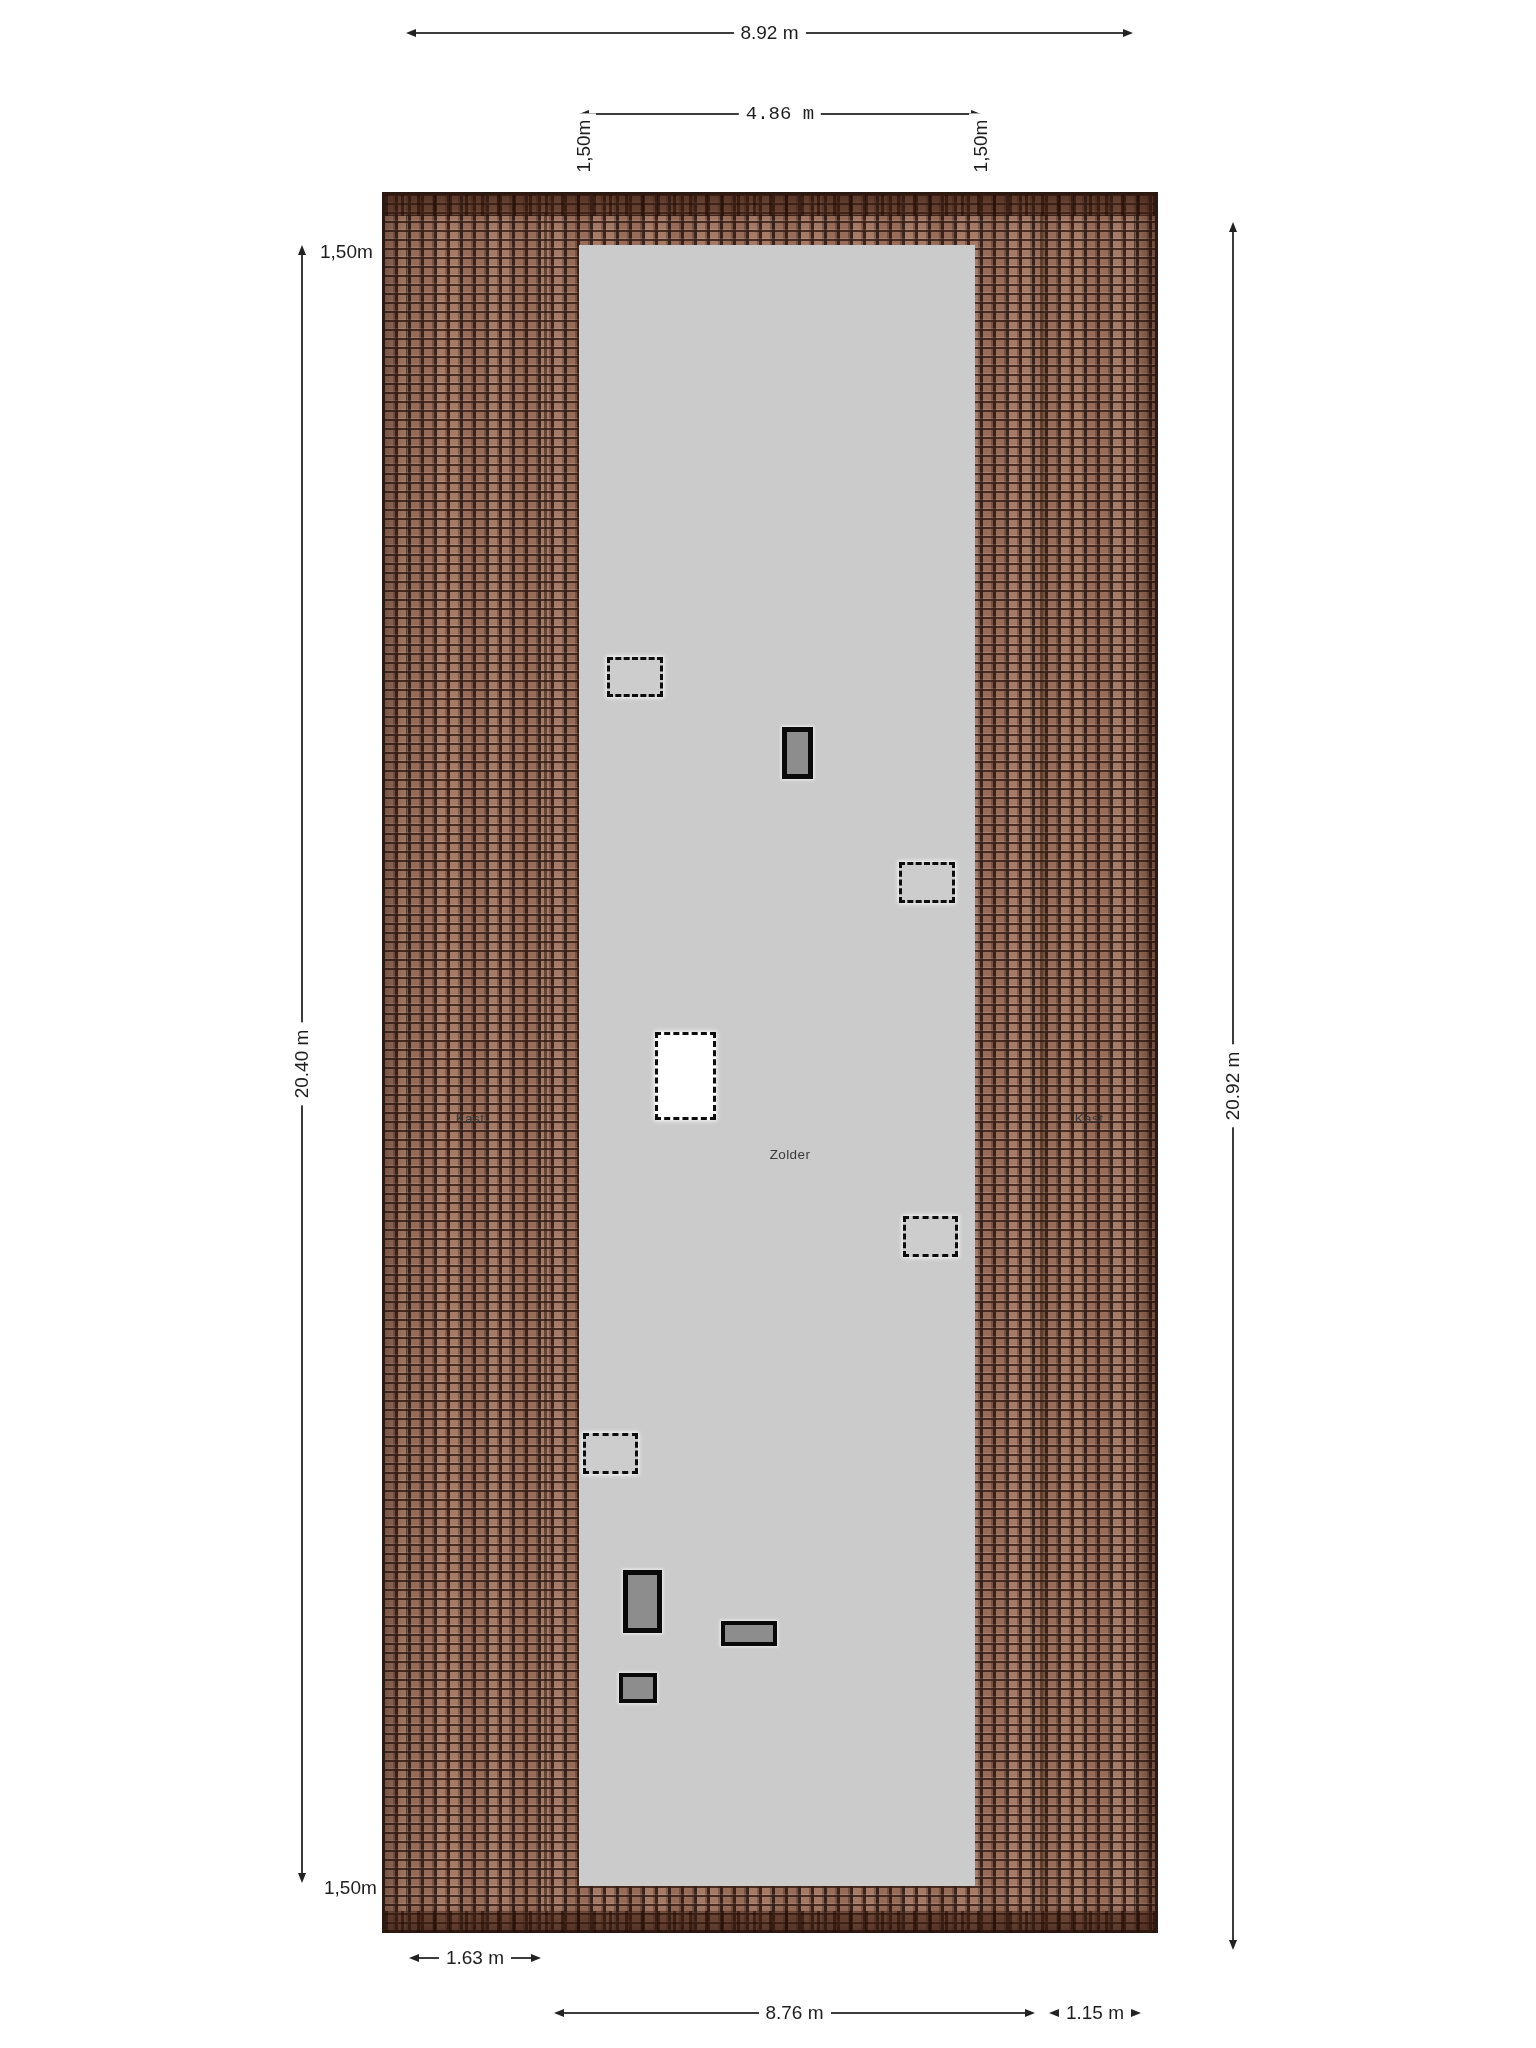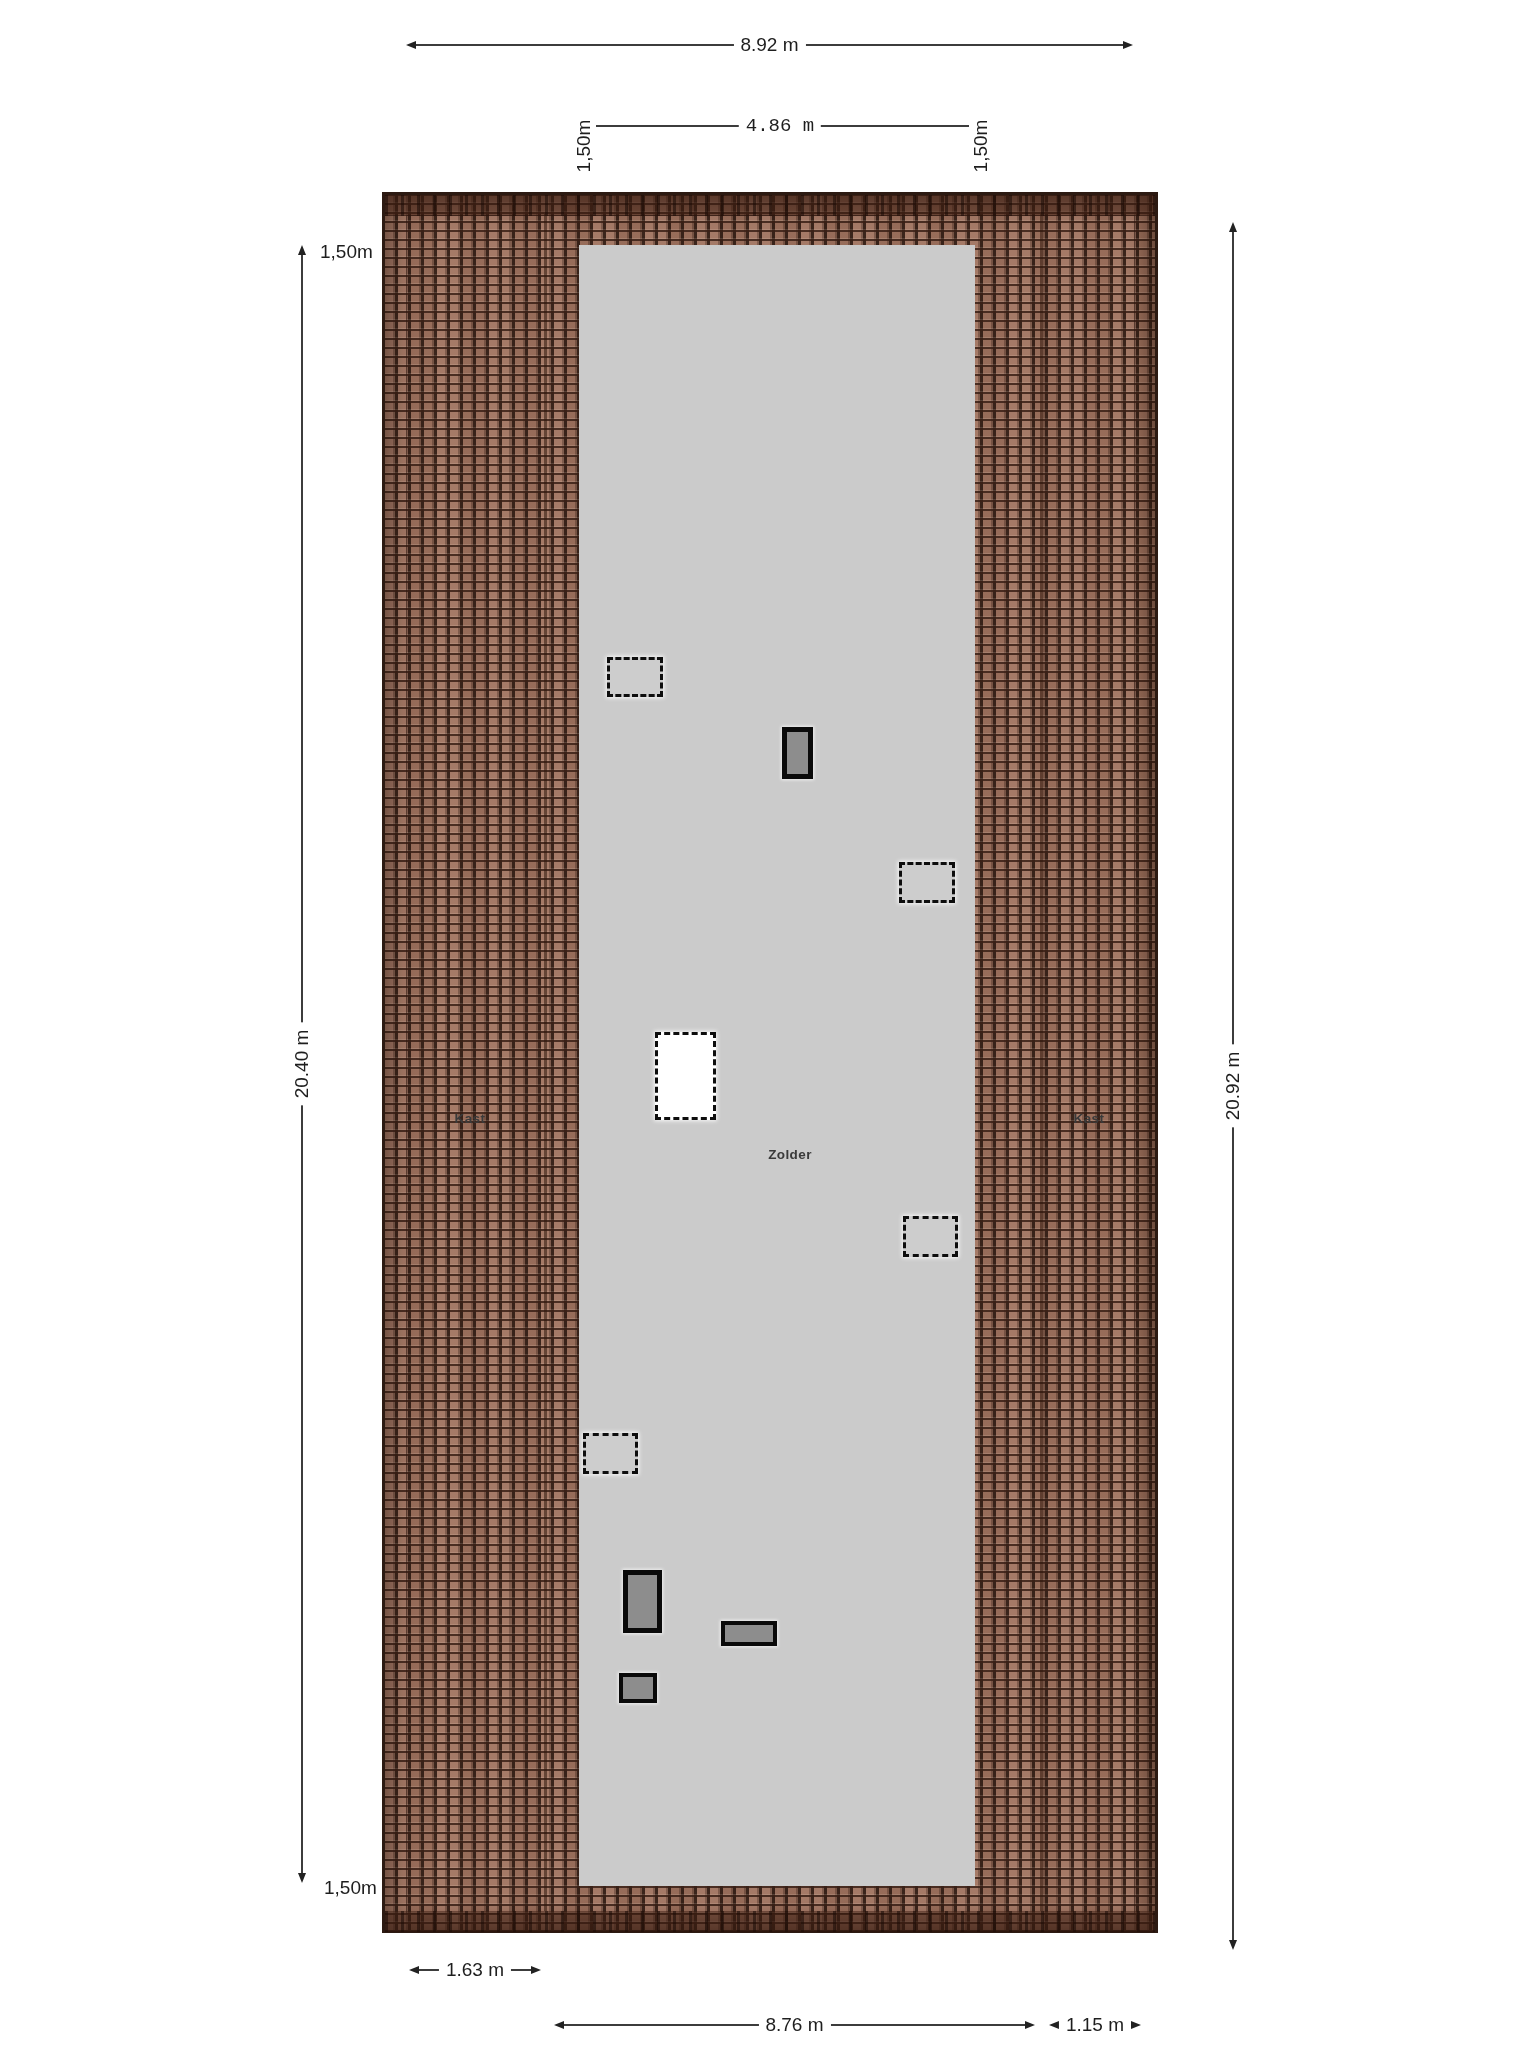--- a/index.html
+++ b/index.html
@@ -42,27 +42,27 @@
             box-shadow:0 0 4px 1px rgba(255,255,255,0.85);}
   .stair{border:3px dashed #0d0d0d;background:#ffffff;
          box-shadow:0 0 4px 1px rgba(255,255,255,0.85);}
   .chimney{border:5px solid #0a0a0a;background:#8d8d8d;
            box-shadow:0 0 3px 1px rgba(255,255,255,0.7);}
   .vent{border:4px solid #0a0a0a;background:#8d8d8d;
         box-shadow:0 0 3px 1px rgba(255,255,255,0.7);}
 
   
   .room-label{transform:translate(-50%,-50%);font-size:13.5px;color:#3a3a3a;
-              letter-spacing:0.4px;white-space:nowrap;font-weight:bold;}
+              letter-spacing:0.4px;white-space:nowrap;}
   .vlabel{transform:translate(-50%,-50%) rotate(-90deg);font-size:19px;
           background:#fff;padding:1px 6px;white-space:nowrap;}
   .slabel{transform:translate(0,-50%);font-size:19px;white-space:nowrap;}
 
   
-  .dim-h{display:flex;align-items:center;margin-top:12px;}
+  .dim-h{display:flex;align-items:center;}
   .dim-h .dline{flex:1;height:1.5px;background:#3c3c3c;}
   .dim-v{display:flex;flex-direction:column;align-items:center;}
   .dim-v .dline{flex:1;width:1.5px;background:#3c3c3c;}
   .dlabel{position:absolute;left:50%;top:50%;transform:translate(-50%,-50%);
           background:#fff;padding:0 7px;font-size:19px;white-space:nowrap;}
   .dim-v .dlabel{transform:translate(-50%,-50%) rotate(-90deg);padding:0 7px;}
   .ah{width:0;height:0;display:block;}
   .ah-l{border-top:4px solid transparent;border-bottom:4px solid transparent;
         border-right:10px solid #222;}
   .ah-r{border-top:4px solid transparent;border-bottom:4px solid transparent;

